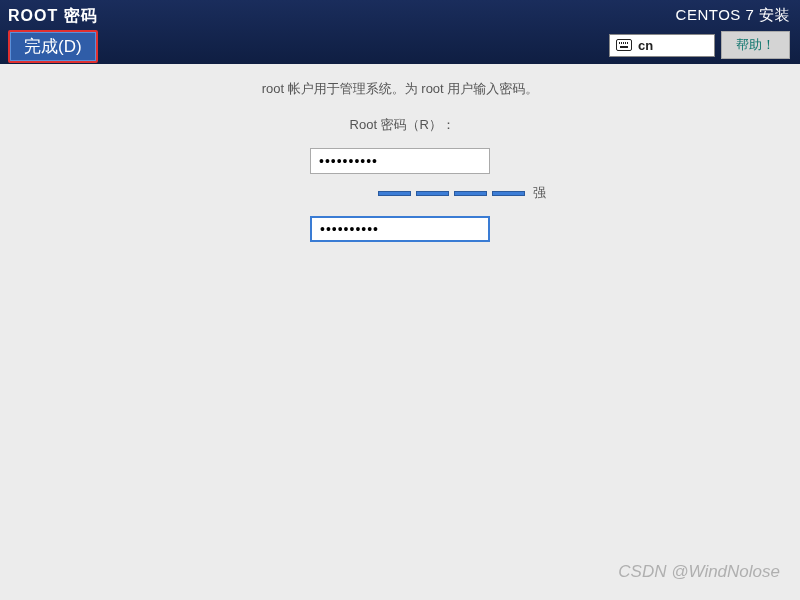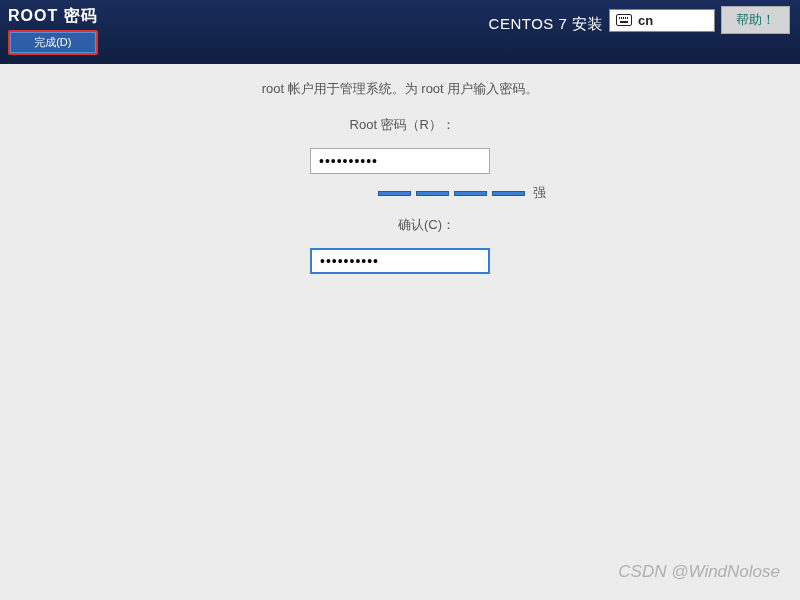--- a/index.html
+++ b/index.html
@@ -30,27 +30,27 @@
       font-weight: bold;
       letter-spacing: 1px;
     }
     .done-button {
       background: #2f5da8;
       border: 2px solid #e03030;
       outline: 1px solid #5a8fd9;
       outline-offset: -3px;
       color: white;
       padding: 3px 14px;
-      font-size: 11px;
+      font-size: 17px;
       cursor: pointer;
       border-radius: 2px;
     }
     .header-right {
       display: flex;
-      flex-direction: row;
+      flex-direction: column;
       align-items: flex-end;
       gap: 6px;
     }
     .installer-title {
       font-size: 15px;
       font-weight: 500;
       letter-spacing: 0.5px;
     }
     .header-controls {
       display: flex;
@@ -198,20 +198,19 @@
     <div class="strength-bars">
       <div class="strength-bar"></div>
       <div class="strength-bar"></div>
       <div class="strength-bar"></div>
       <div class="strength-bar"></div>
     </div>
     <div class="strength-label">强</div>
   </div>
 
   <div class="form-row">
-    <div class="form-label">确认(C)：</div>
     <div style="position:relative;">
       <input type="text" class="password-input focused" readonly="" value="••••••••••" style="">
     </div>
   </div>
 </div>
 
 <div class="watermark">CSDN @WindNolose</div>
 
 </body></html>

